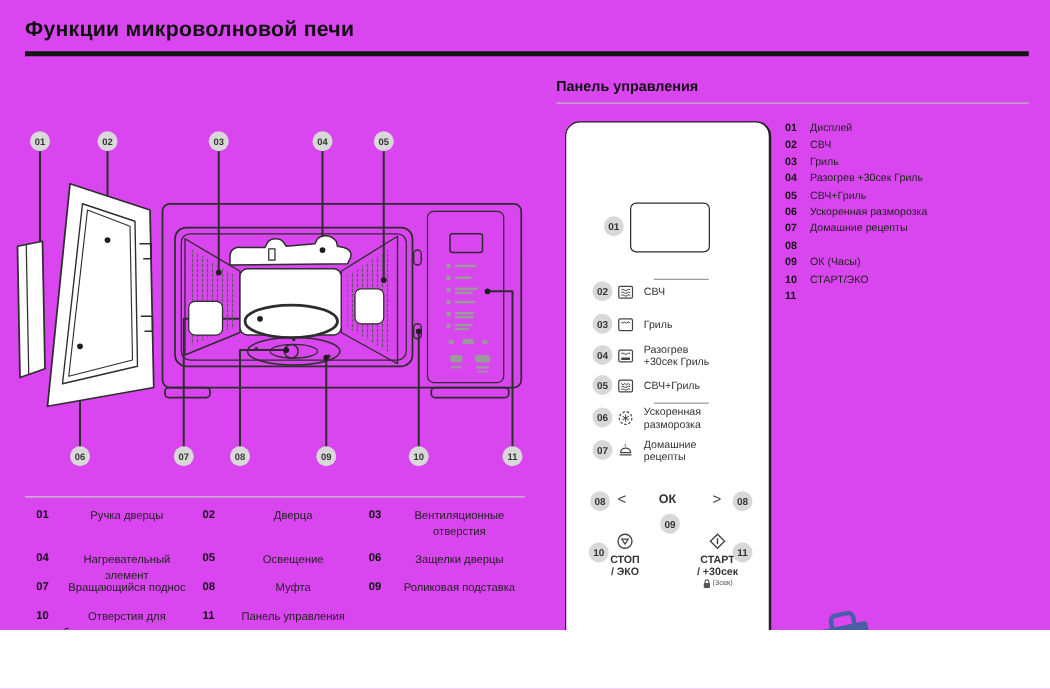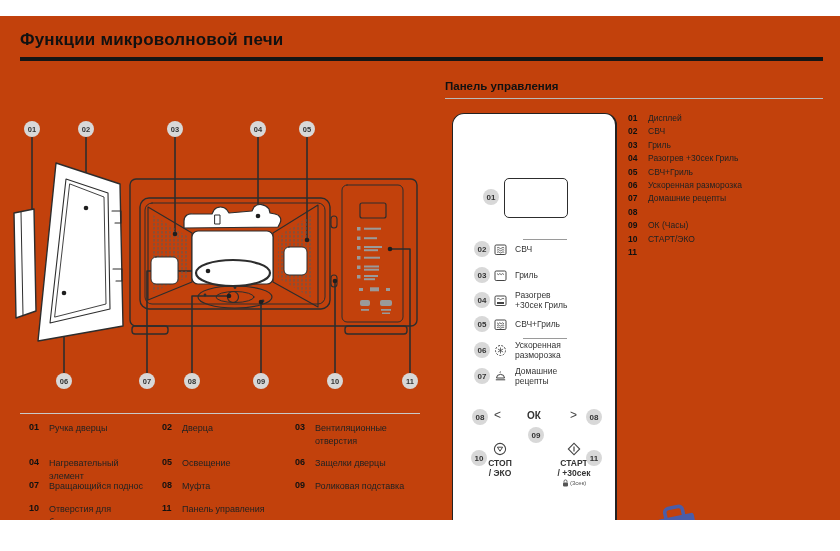--- a/index.html
+++ b/index.html
@@ -1,19 +1,19 @@
 <!DOCTYPE html>
 <html><head>
 <meta charset="utf-8">
 <style>
   * { margin:0; padding:0; box-sizing:border-box; }
   html,body { background:#fff; }
   #canvas {
-    position:relative; width:840px; height:504px; background:#c2410c;
-    font-family:"Liberation Sans", sans-serif; color:#222; overflow:hidden;margin-top:16px;
+    position:relative; width:840px; height:504px; background:#d946ef;
+    font-family:"Liberation Sans", sans-serif; color:#222; overflow:hidden;
   }
   .abs { position:absolute; }
 
   
   .page-title { left:20px; top:14px; font-size:17px; font-weight:bold; color:#111; letter-spacing:.2px; }
   .title-rule { left:20px; top:41px; width:803px; height:4px; background:#151515; }
 
   .section-heading {
     font-size:11.5px; font-weight:bold; color:#111;
     border-bottom:1px solid #b9b9b9; padding-bottom:6px;
@@ -25,21 +25,21 @@
   .chip {
     position:absolute; width:16px; height:16px; border-radius:50%;
     background:#d8d8d8; color:#333; font-size:8px; font-weight:bold;
     display:flex; align-items:center; justify-content:center;
   }
 
   
   .parts-rule { left:20px; top:397px; width:400px; height:1px; background:#c9c9c9; }
   .part { position:absolute; display:flex; gap:6px; font-size:9px; }
   .part .num { font-weight:bold; color:#111; width:14px; flex:0 0 auto; }
-  .part .lbl { width:105px; line-height:1.45; color:#222; }
+  .part .lbl { width:105px; line-height:1.45; color:#222;text-align:center; }
 
   
   .panel {
     left:452px; top:97px; width:165px; height:421px; background:#fff;
     border:solid #222; border-width:1.5px 2.5px 2.5px 1.5px; border-radius:12px;
   }
   .panel .display {
     position:absolute; left:51px; top:64px; width:64px; height:40px;
     border:1.6px solid #2d2d2d; border-radius:5px;
   }

